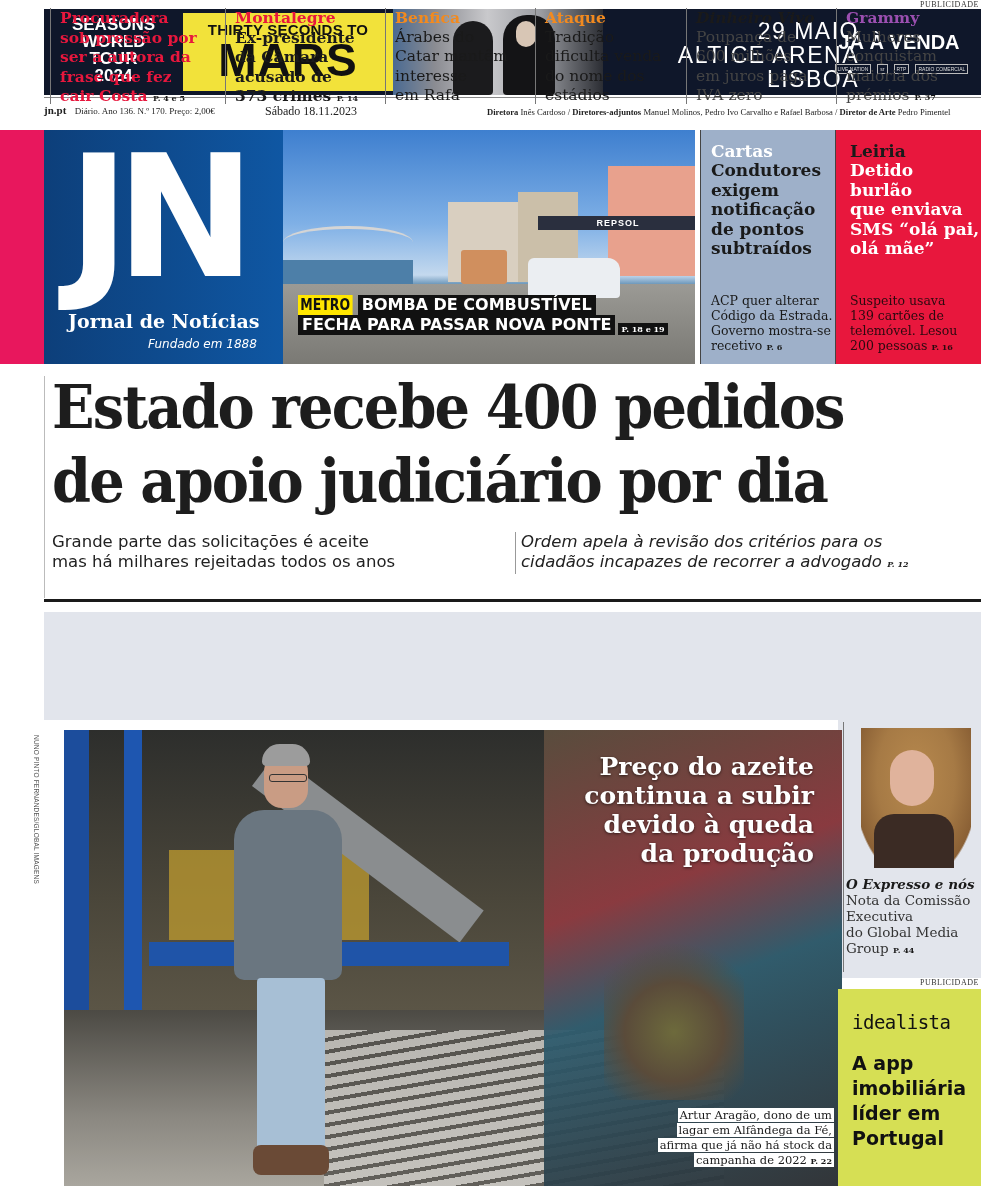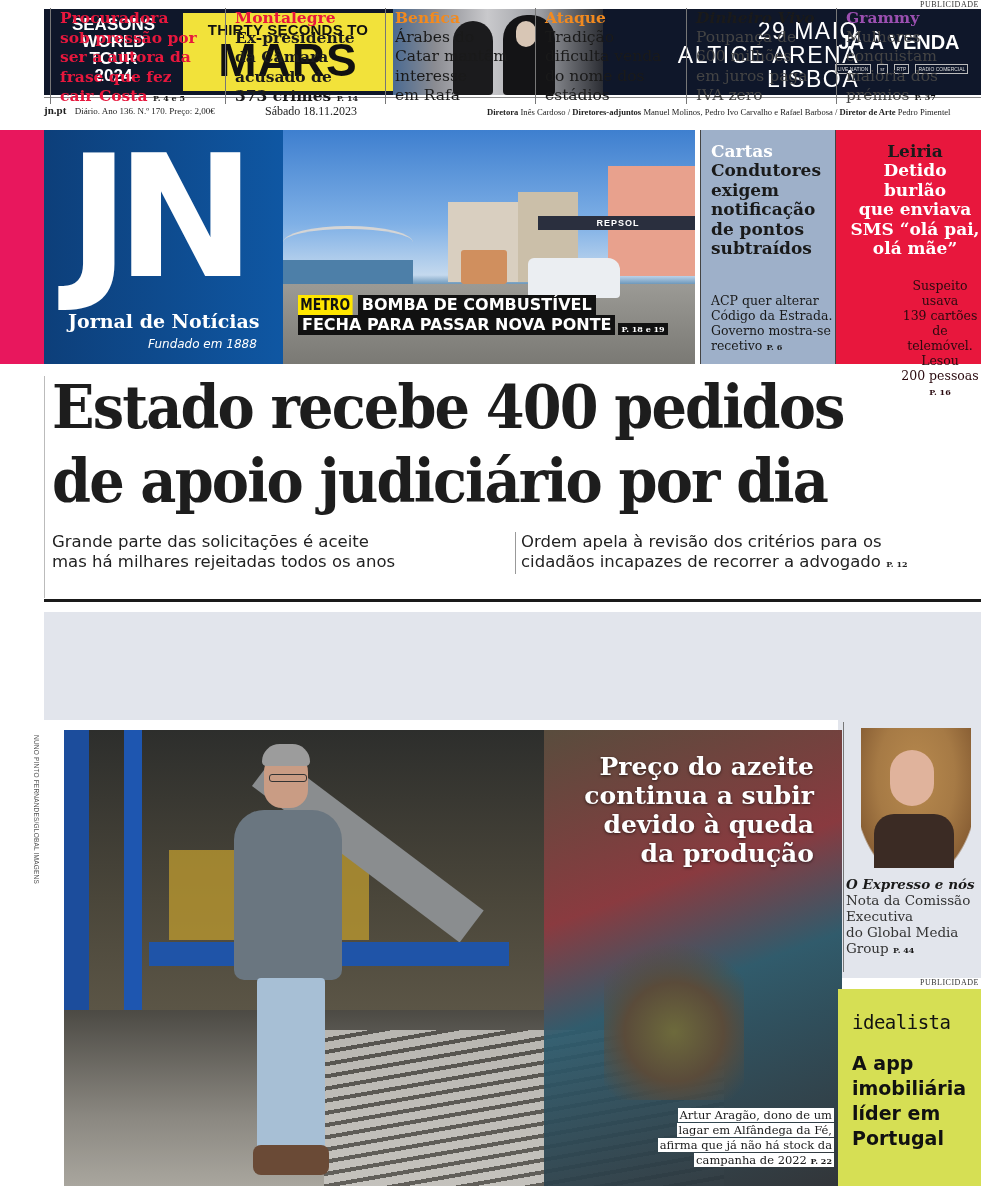--- a/index.html
+++ b/index.html
@@ -39,30 +39,30 @@
   .photo-top .station{left:255px;top:86px;width:160px;height:14px;background:#2a2f3e;color:#fff;font-family:"Liberation Sans",sans-serif;font-weight:bold;font-size:9px;letter-spacing:1px;text-align:center;line-height:14px;}
   .photo-top .tram{left:178px;top:120px;width:46px;height:34px;background:#d08f5e;border-radius:3px;}
   .photo-top .van{left:245px;top:128px;width:92px;height:40px;background:#ebeef2;border-radius:6px 12px 4px 4px;}
   .photo-top .road{left:0;top:154px;width:412px;height:80px;background:linear-gradient(180deg,#9b9a95 0%,#7a7974 100%);}
   .metro-wrap{left:15px;top:165px;}
   .metro-line{display:flex;align-items:flex-end;}
   .metro-tag{background:#ffe600;color:#111;font-family:"DejaVu Sans",sans-serif;font-weight:bold;font-size:16px;line-height:18px;padding:1px 3px;transform:scaleX(0.78);transform-origin:left;}
   .metro-text{background:#111;color:#fff;font-family:"DejaVu Sans",sans-serif;font-weight:bold;font-size:16px;line-height:18px;padding:1px 4px;white-space:nowrap;}
   .metro-page{background:#111;color:#fff;font-family:"DejaVu Serif",serif;font-weight:bold;font-size:8px;padding:1px 3px;margin-left:3px;}
   .cartas-box{left:700px;top:130px;width:134px;height:234px;background:#9eb0c9;border-left:1px solid #444;}
-  .leiria-box{left:835px;top:130px;width:146px;height:234px;background:#e8173d;border-left:1px solid #444;text-align:center;}
+  .leiria-box{left:835px;top:130px;width:146px;height:234px;background:#e8173d;border-left:1px solid #444;}
   .side-kicker{font-family:"DejaVu Serif",serif;font-weight:bold;font-size:17px;line-height:19px;}
   .side-head{font-family:"DejaVu Serif",serif;font-weight:bold;font-size:17px;line-height:19.5px;}
   .side-deck{font-family:"DejaVu Serif",serif;font-size:12.5px;line-height:15px;}
   .pg{font-family:"DejaVu Serif",serif;font-weight:bold;font-size:8px;}
   
   .rule-v{left:44px;top:376px;width:1px;height:222px;background:#bbb;}
   .headline{left:52px;top:370px;width:920px;font-family:"DejaVu Serif",serif;font-weight:bold;font-size:60px;line-height:74px;letter-spacing:-2px;color:#1d1d1d;transform:scaleX(0.93);transform-origin:left;white-space:nowrap;}
   .sub1{left:52px;top:532px;font-family:"DejaVu Sans",sans-serif;font-size:16.5px;line-height:20px;color:#222;white-space:nowrap;}
-  .sub2{left:515px;top:532px;font-family:"DejaVu Sans",sans-serif;font-size:16.5px;line-height:20px;color:#222;white-space:nowrap;border-left:1px solid #999;padding-left:5px;}
+  .sub2{left:515px;top:532px;font-family:"DejaVu Sans",sans-serif;font-size:16.5px;line-height:20px;color:#222;white-space:nowrap;border-left:1px solid #999;padding-left:5px;font-style:italic;}
   .thick-rule{left:44px;top:599px;width:937px;height:3px;background:#1a1a1a;}
   
   .briefs{left:44px;top:612px;width:937px;height:108px;background:#e2e5ec;}
   .brief{top:8px;height:96px;border-left:1px solid #777;padding-left:9px;box-sizing:border-box;}
   .brief .k{font-family:"DejaVu Serif",serif;font-weight:bold;font-size:15.5px;line-height:19.5px;white-space:nowrap;}
   .brief .b{font-family:"DejaVu Serif",serif;font-size:15.5px;line-height:19.5px;white-space:nowrap;}
   .brief .bb{font-weight:bold;}
   .grey-col{left:838px;top:612px;width:143px;height:366px;background:#e2e5ec;}
   
   .photo-main{left:44px;top:730px;width:778px;height:456px;overflow:hidden;background:#3b3a33;margin-left:20px;}
@@ -204,21 +204,21 @@
   <div class="abs" style="left:14px;top:12px;width:130px;">
     <div class="side-kicker" style="color:#1a1a1a;">Leiria</div>
     <div class="side-head" style="color:#fff;">
       <div>Detido</div>
       <div>burlão</div>
       <div>que enviava</div>
       <div>SMS “olá pai,</div>
       <div>olá mãe”</div>
     </div>
   </div>
-  <div class="abs side-deck" style="left:14px;top:148px;color:#2a0a0f;margin-left:48px;">
+  <div class="abs side-deck" style="left:14px;top:163px;color:#2a0a0f;">
     <div>Suspeito usava</div>
     <div>139 cartões de</div>
     <div>telemóvel. Lesou</div>
     <div><span>200 pessoas</span> <span class="pg">P. 16</span></div>
   </div>
 </div>
 
 <div class="abs rule-v"></div>
 <div class="abs headline">
   <div>Estado recebe 400 pedidos</div>

